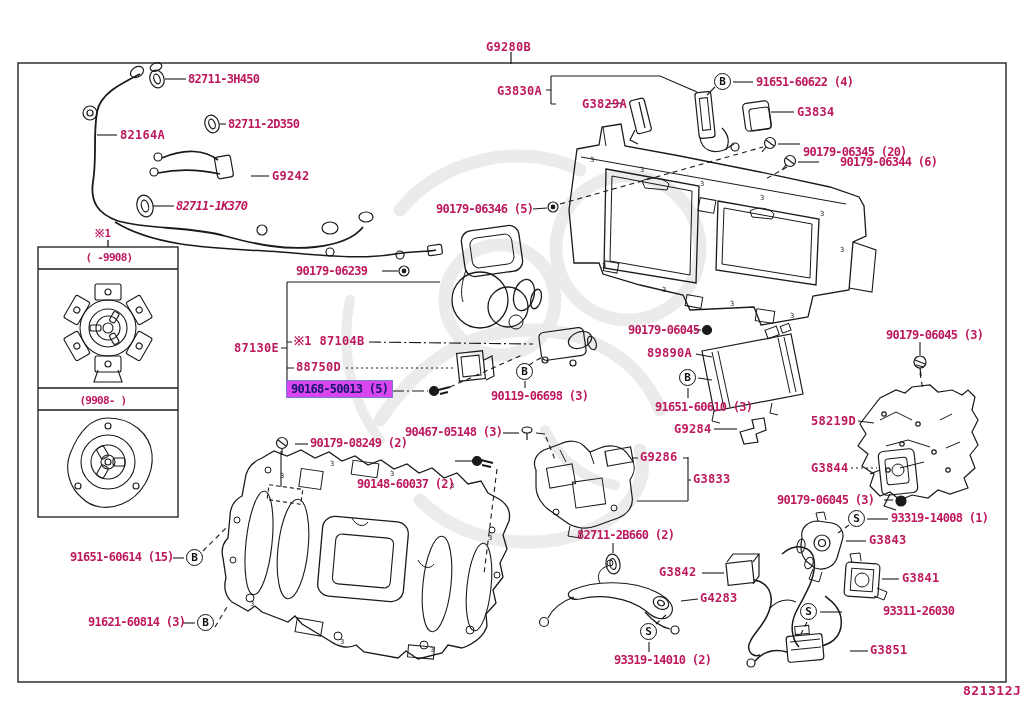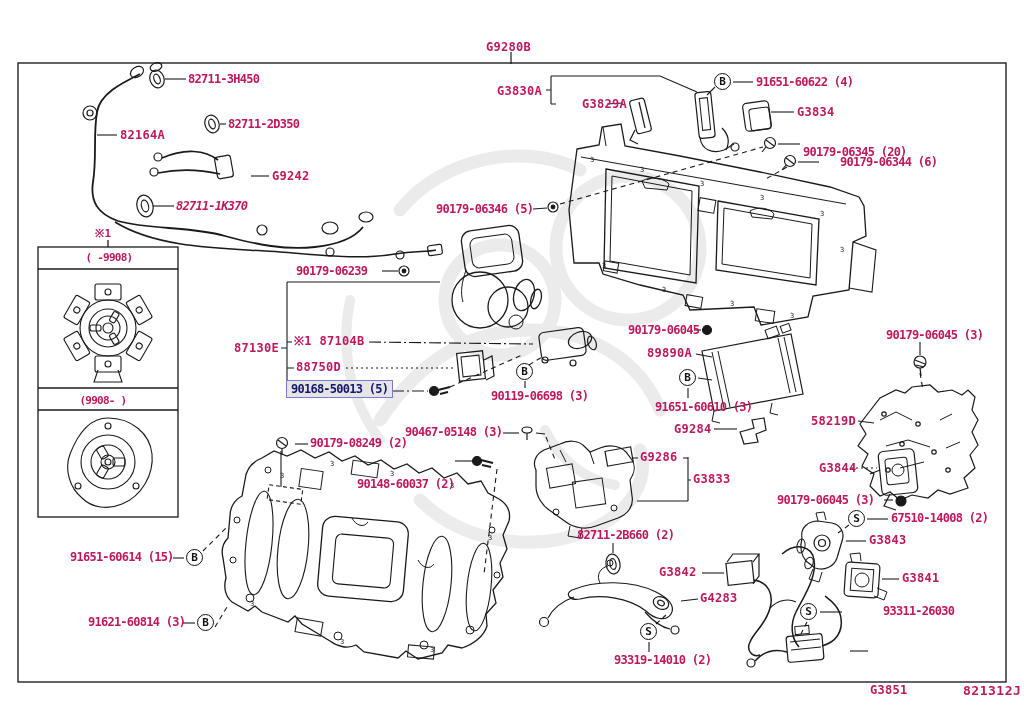--- a/index.html
+++ b/index.html
@@ -3,21 +3,21 @@
 <meta charset="utf-8">
 <style>
   html,body{margin:0;padding:0;background:#fff;}
   #stage{position:relative;width:1024px;height:707px;background:#fff;overflow:hidden;
          font-family:"DejaVu Sans Mono",monospace;}
   #art{position:absolute;left:0;top:0;}
   #labels-layer{position:absolute;left:0;top:0;width:1024px;height:707px;}
   .plabel{position:absolute;font-weight:bold;font-size:12px;line-height:14px;
           color:#be185d;white-space:nowrap;letter-spacing:0.3px;}
   .plabel.tight{letter-spacing:-0.75px;}
-  .plabel.hl{background:#e5e5e5;border:1.5px solid #797ad1;color:#15156e;
+  .plabel.hl{background:#d946ef;border:1.5px solid #797ad1;color:#15156e;
              padding:1px 4px;margin-left:-6px;margin-top:-4px;}
   .plabel.code{font-size:13px;letter-spacing:0.5px;}
   .plabel.small{font-size:11px;font-weight:bold;}
   .marker{position:absolute;width:17px;height:17px;border:1.6px solid #111;
           border-radius:50%;background:#fff;font-weight:bold;font-size:11px;
           line-height:16px;text-align:center;color:#111;box-sizing:border-box;}
 </style>
 </head>
 <body>
 
@@ -467,30 +467,30 @@
       <div class="plabel" style="left: 296px; top: 360px;">88750D</div>
       <div class="plabel hl tight" style="left: 292px; top: 384px;">90168-50013 (5)</div>
       <div class="plabel tight" style="left: 491px; top: 389px;">90119-06698 (3)</div>
       <div class="marker" style="left: 516px; top: 363px;">B</div>
       <div class="plabel tight" style="left: 628px; top: 323px;">90179-06045</div>
       <div class="plabel" style="left: 647px; top: 346px;">89890A</div>
       <div class="plabel tight" style="left: 655px; top: 400px;">91651-60610 (3)</div>
       <div class="marker" style="left: 679px; top: 369px;">B</div>
       <div class="plabel" style="left: 674px; top: 422px;">G9284</div>
       <div class="plabel" style="left: 811px; top: 414px;">58219D</div>
-      <div class="plabel" style="left: 811px; top: 461px; margin-left: 8px;">G3844</div>
+      <div class="plabel" style="left: 811px; top: 461px;">G3844</div>
       <div class="plabel tight" style="left: 886px; top: 328px;">90179-06045 (3)</div>
       <div class="plabel tight" style="left: 777px; top: 493px;">90179-06045 (3)</div>
-      <div class="plabel tight" style="left: 891px; top: 511px;">67510-14008 (2)</div>
+      <div class="plabel tight" style="left: 891px; top: 511px;">93319-14008 (1)</div>
       <div class="marker" style="left: 848px; top: 510px;">S</div>
       <div class="plabel" style="left: 869px; top: 533px;">G3843</div>
       <div class="plabel" style="left: 902px; top: 571px;">G3841</div>
       <div class="plabel tight" style="left: 883px; top: 604px;">93311-26030</div>
       <div class="marker" style="left: 800px; top: 603px;">S</div>
-      <div class="plabel" style="left: 870px; top: 643px; margin-top: 40px;">G3851</div>
+      <div class="plabel" style="left: 870px; top: 643px;">G3851</div>
       <div class="plabel" style="left: 640px; top: 450px;">G9286</div>
       <div class="plabel" style="left: 693px; top: 472px;">G3833</div>
       <div class="plabel tight" style="left: 577px; top: 528px;">82711-2B660 (2)</div>
       <div class="plabel" style="left: 659px; top: 565px;">G3842</div>
       <div class="plabel" style="left: 700px; top: 591px;">G4283</div>
       <div class="plabel tight" style="left: 614px; top: 653px;">93319-14010 (2)</div>
       <div class="marker" style="left: 640px; top: 623px;">S</div>
       <div class="plabel tight" style="left: 70px; top: 550px;">91651-60614 (15)</div>
       <div class="marker" style="left: 186px; top: 549px;">B</div>
       <div class="plabel tight" style="left: 88px; top: 615px;">91621-60814 (3)</div>

